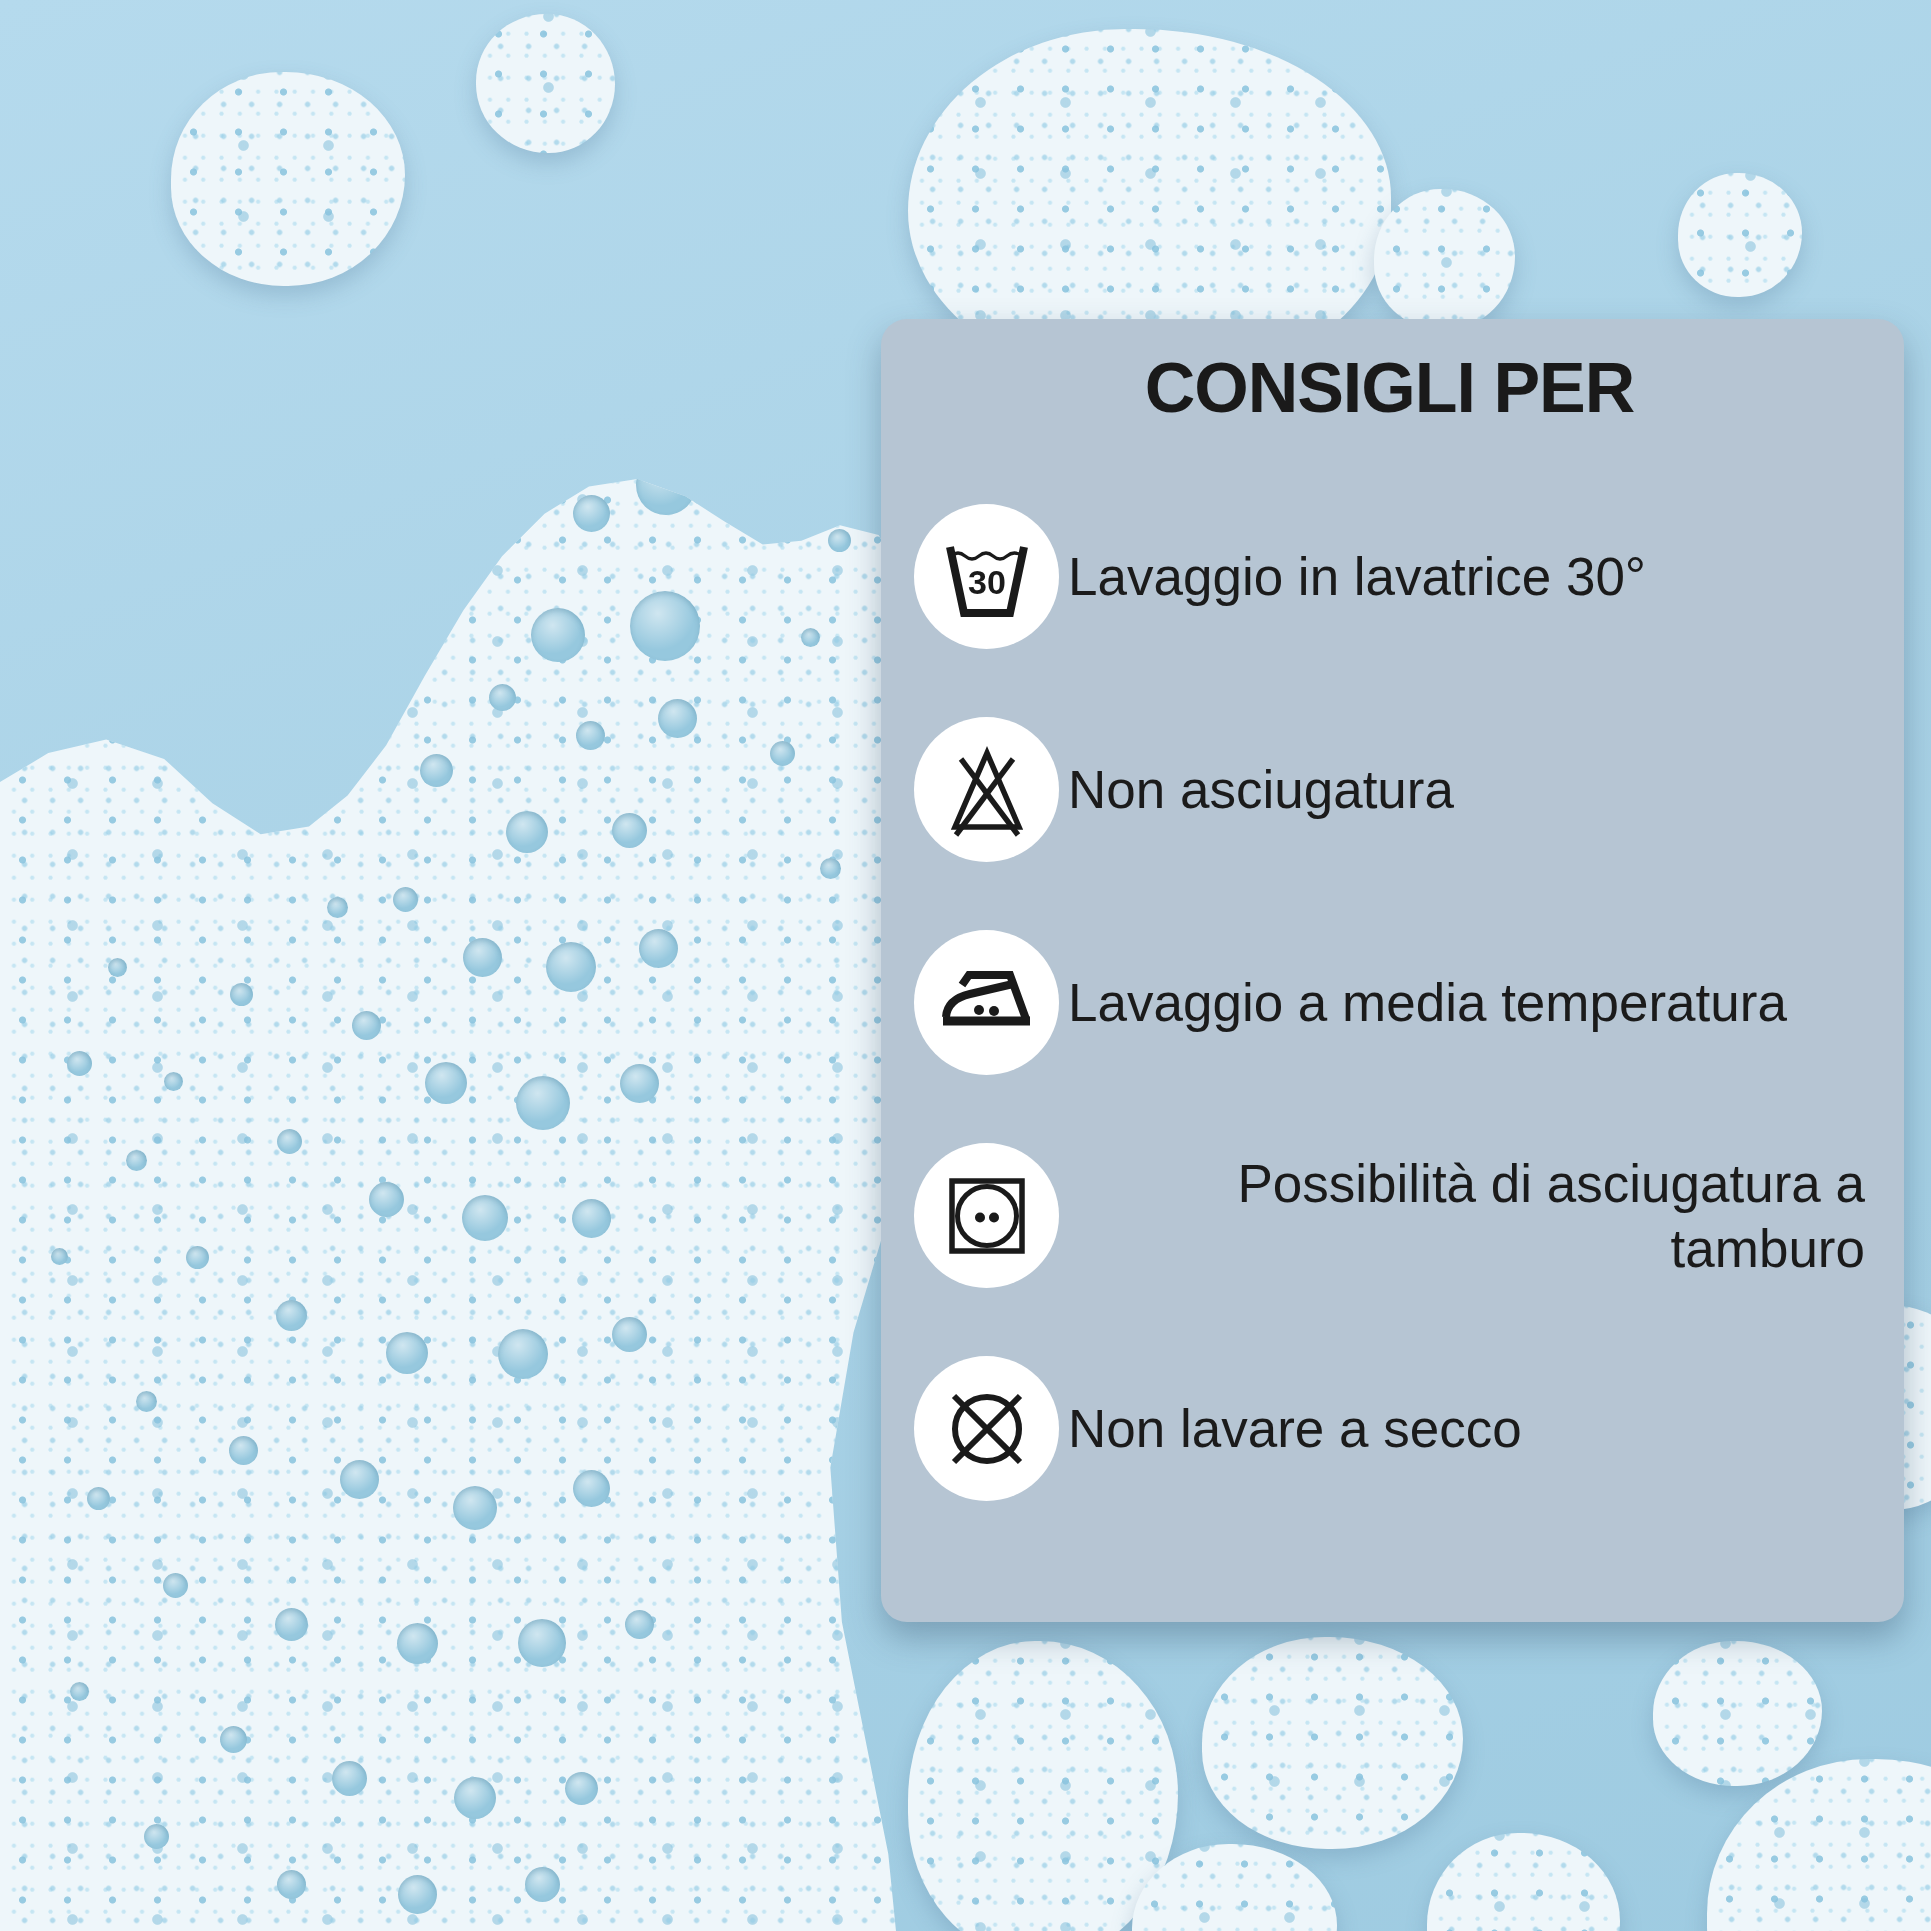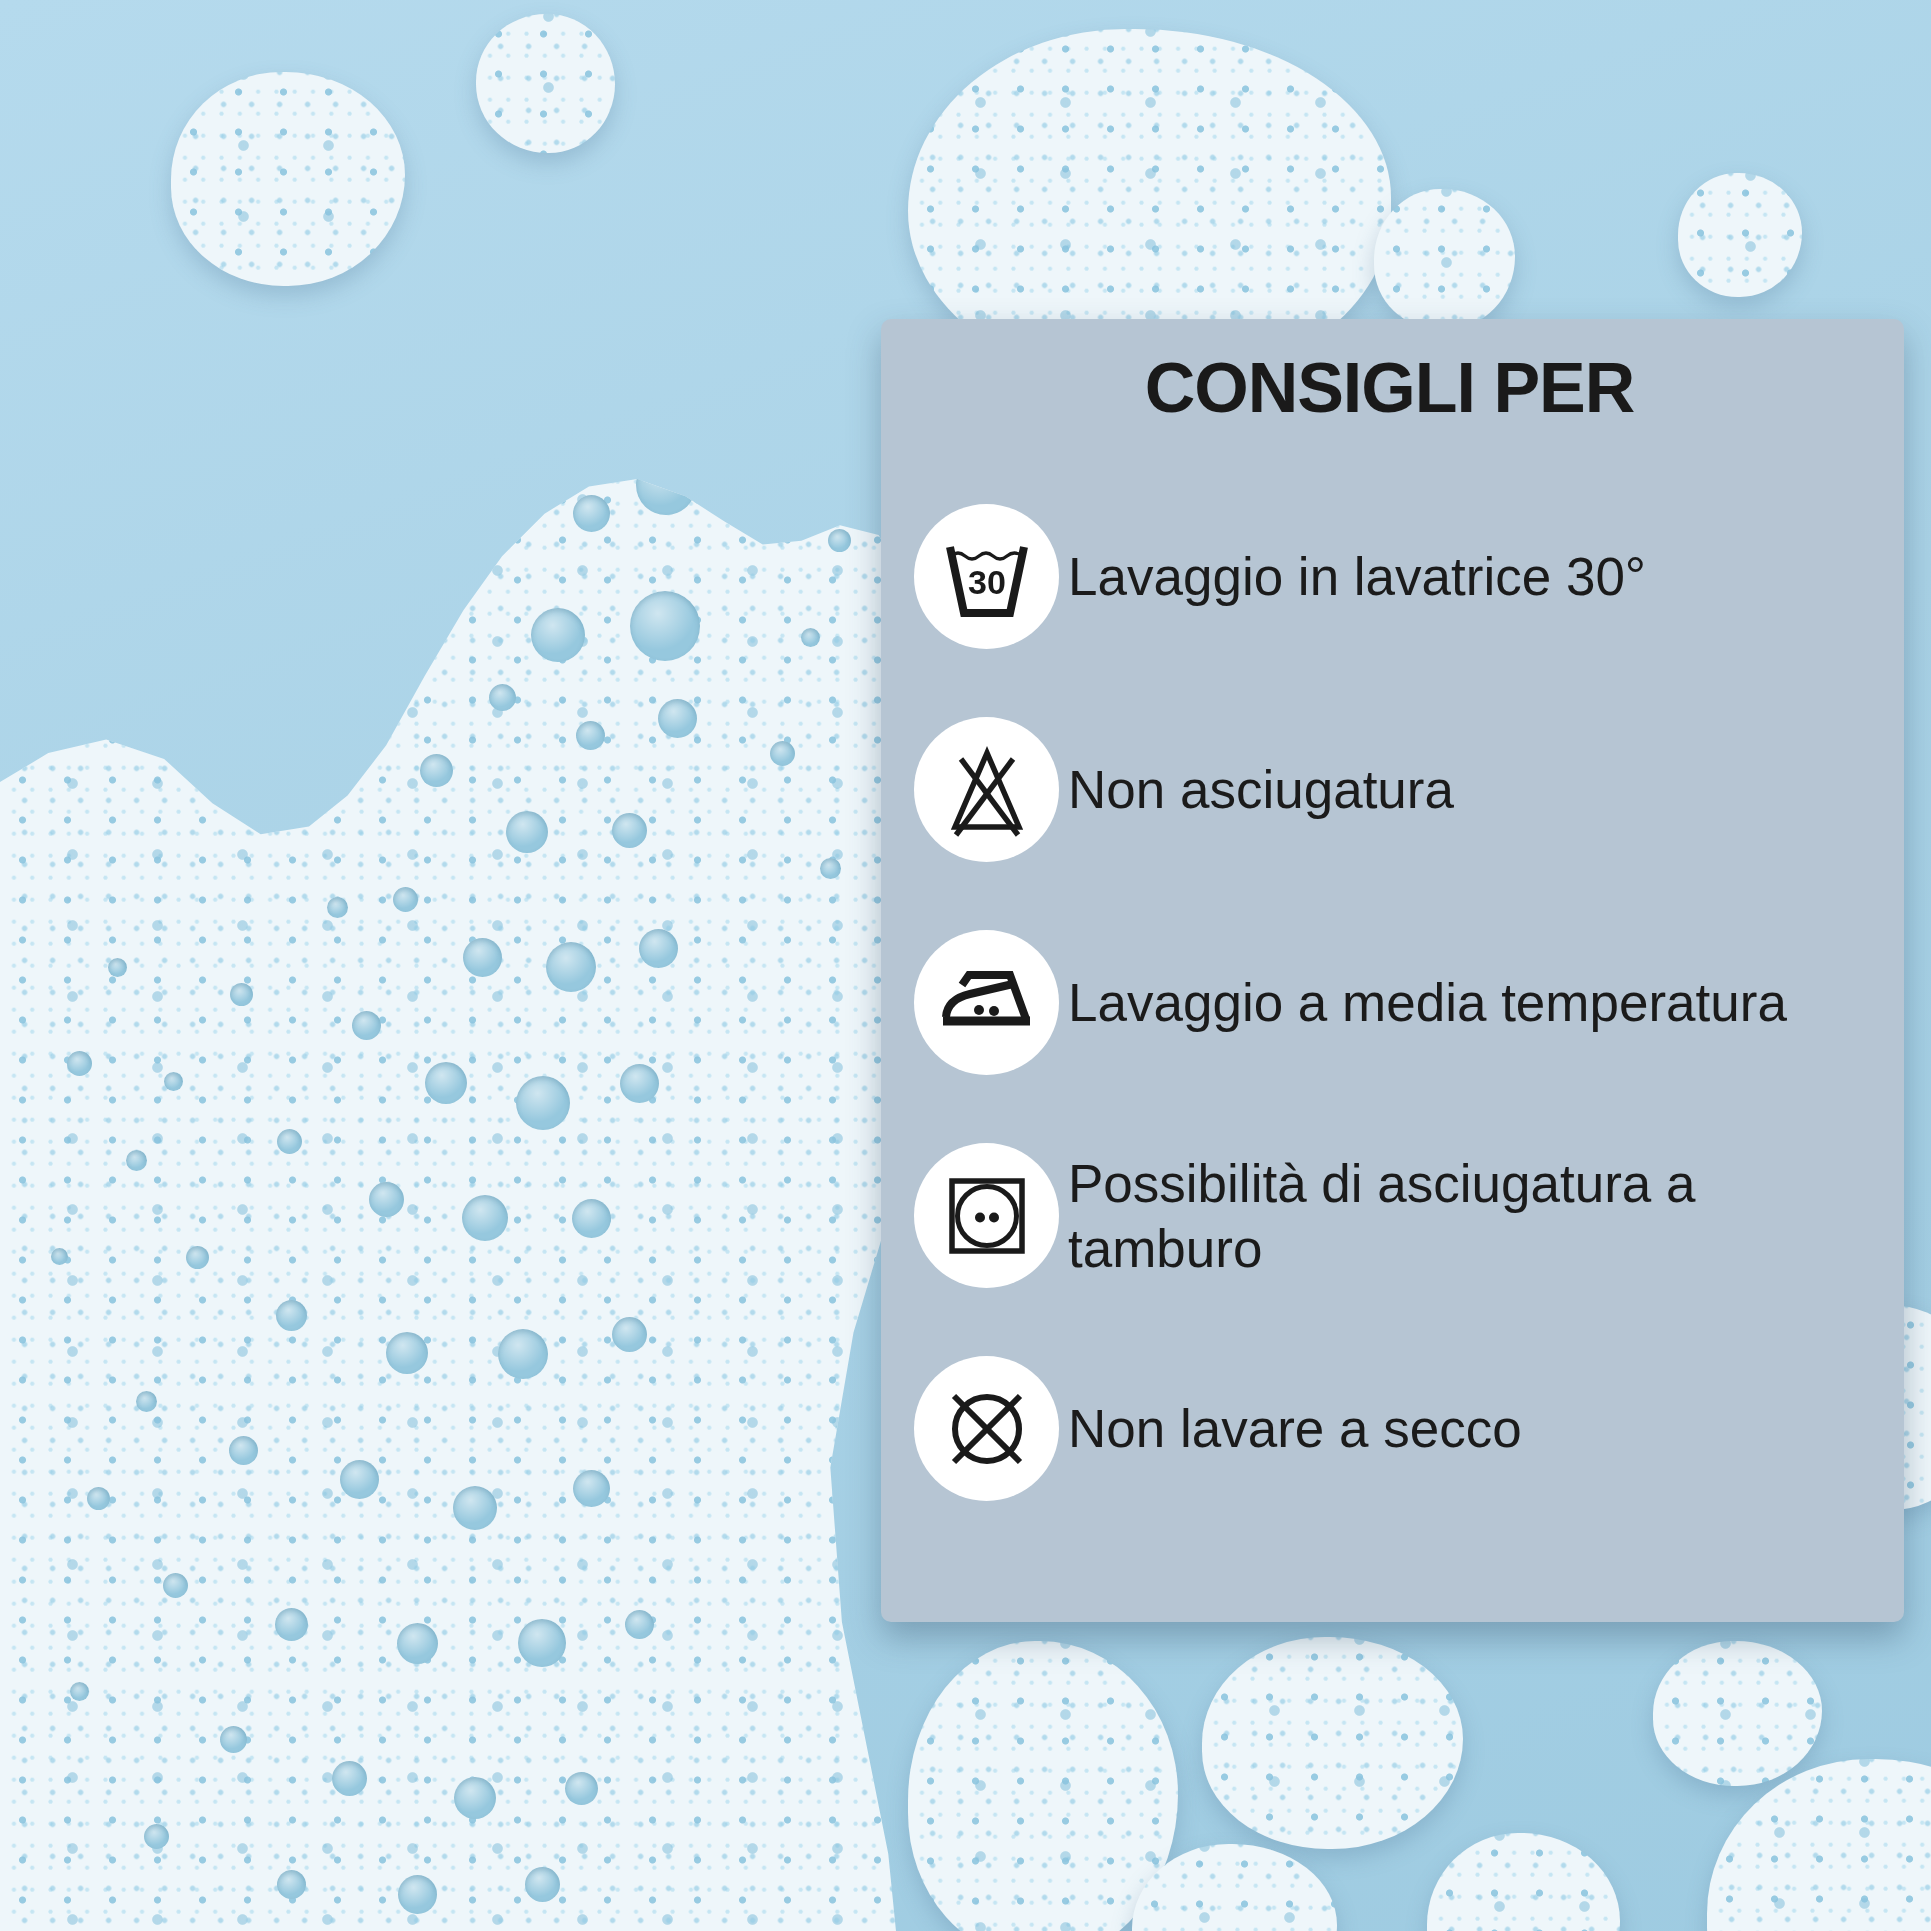--- a/index.html
+++ b/index.html
@@ -51,21 +51,21 @@
     background-color:#96c8de;
     background-image:radial-gradient(circle at 40% 32%, rgba(255,255,255,0.55), rgba(255,255,255,0) 58%);
     box-shadow:inset 0 2.9px 5.8px rgba(60,110,140,0.25);
   }
   
   #care-panel{
     position:absolute;
     left:881px; top:319px;
     width:1023px; height:1303px;
     background:var(--panel-bg);
-    border-radius:10px;
+    border-radius:26px;
     z-index:5;
     box-shadow:0 15.4px 33px rgba(45,75,100,0.35);
     padding:0 39px 8px 33px;
   }
   .panel-title{
     margin-top:27px;
     text-align:center;
     font-weight:bold;
     font-size:70px;
     line-height:85px;
@@ -86,20 +86,21 @@
     background:#ffffff;
     border-radius:50%;
     display:flex;align-items:center;justify-content:center;
   }
   .icon-circle svg{display:block;}
   .care-label{
     font-size:53px;
     line-height:65px;
     color:var(--text-color);
     max-width:801px;
+    text-align:right;
   }
   .sym{stroke:var(--symbol-black);fill:none;}
   .symfill{fill:var(--symbol-black);stroke:none;}
   .sym-num{
     font-family:"Liberation Sans", sans-serif;
     font-weight:bold;
     font-size:34px;
     fill:var(--symbol-black);
   }
 </style>

